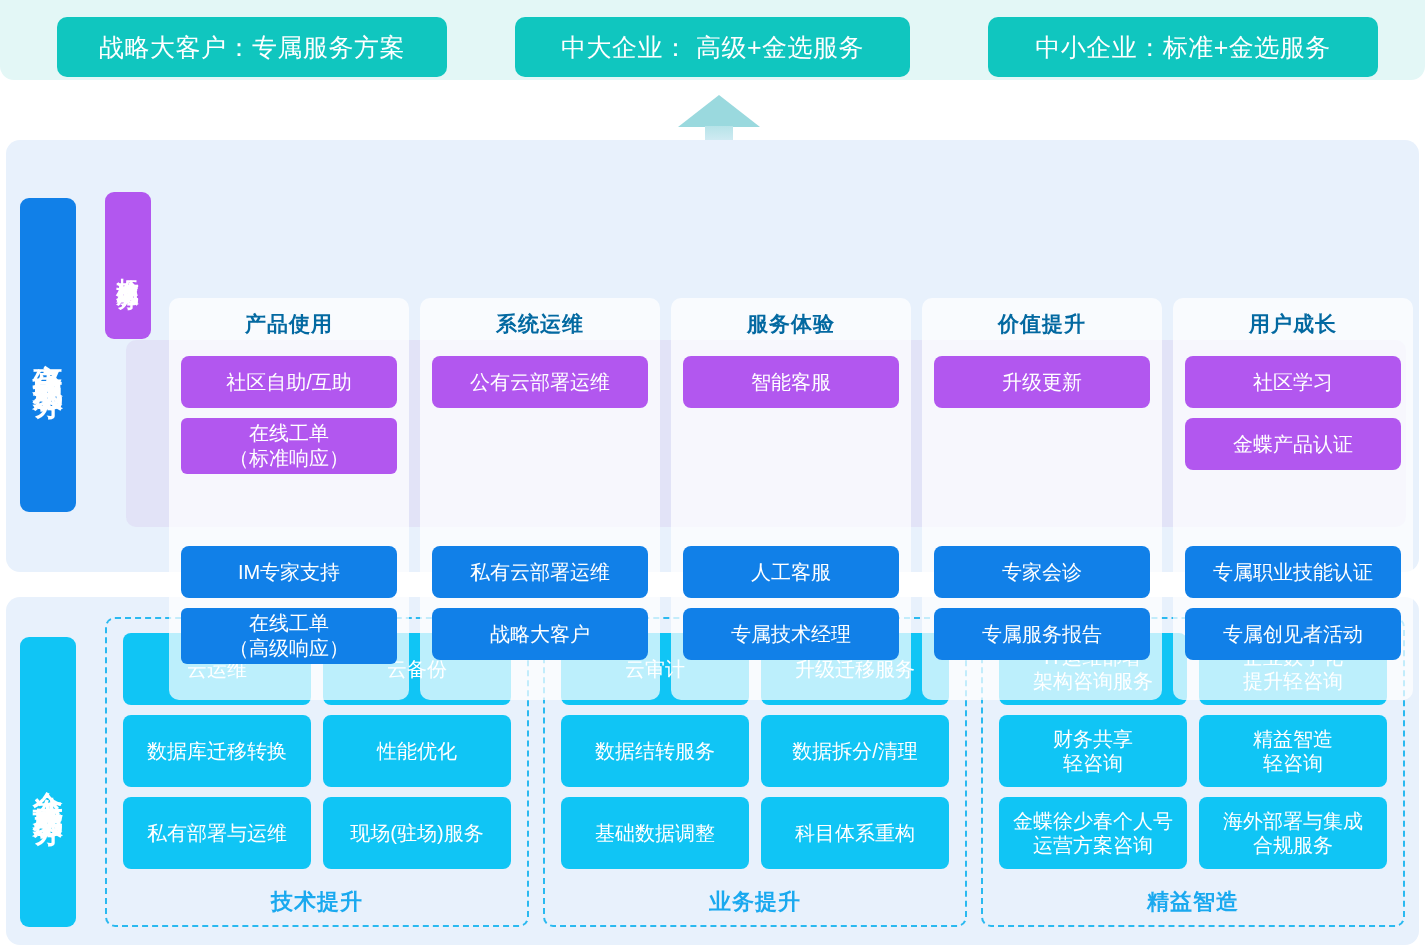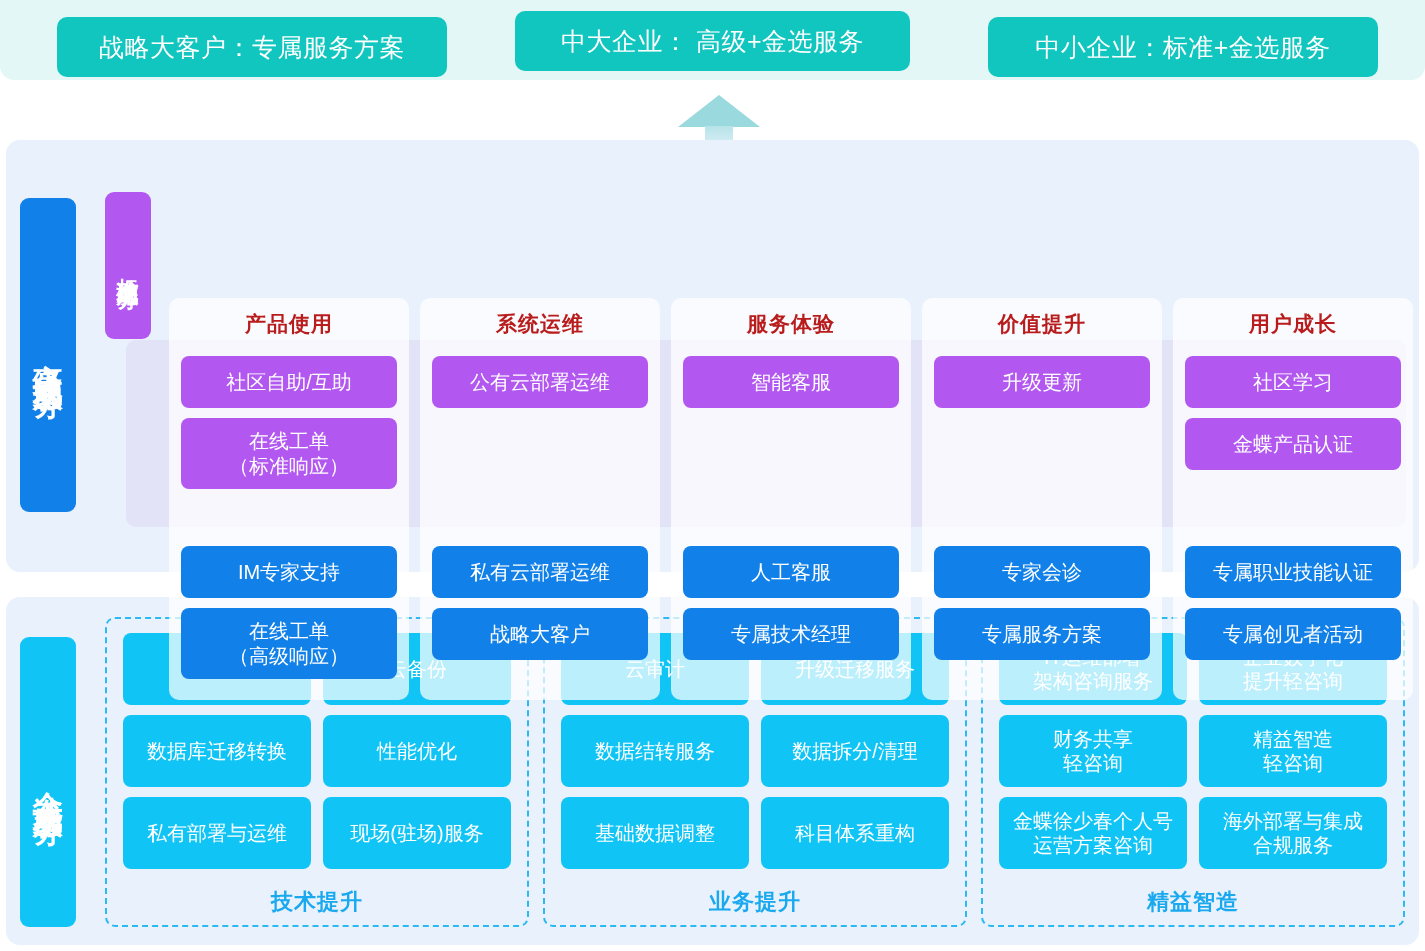--- a/index.html
+++ b/index.html
@@ -19,21 +19,21 @@
     display: flex; align-items: center;
   }
   .seg {
     height: 60px; border-radius: 10px;
     background: #10c6bf;
     display: flex; align-items: center; justify-content: center;
     color: #ffffff; font-size: 25px; font-weight: 500; letter-spacing: .5px;
     white-space: nowrap;
   }
   .seg-1 { position: absolute; left: 57px;  top: 17px; width: 390px; }
-  .seg-2 { position: absolute; left: 515px; top: 11px; width: 395px; }
+  .seg-2 { position: absolute; left: 515px; top: 17px; width: 395px; }
   .seg-3 { position: absolute; left: 988px; top: 17px; width: 390px; }
 
   
   .up-arrow {
     position: absolute; left: 678px; top: 95px; width: 82px; height: 52px;
   }
   .arrow-head {
     position: absolute; left: 0; top: 0; width: 0; height: 0;
     border-left: 41px solid transparent;
     border-right: 41px solid transparent;
@@ -80,36 +80,36 @@
     position: absolute; left: 163px; top: 158px;
     width: 1244px; height: 402px;
     display: flex; gap: 11px; z-index: 3;
   }
   .col {
     flex: 1; background: rgba(255,255,255,0.72);
     border-radius: 10px; padding: 12px 12px 14px 12px;
     display: flex; flex-direction: column;
   }
   .col-title {
-    text-align: center; color: #b91c1c; font-size: 21px; font-weight: bold;
+    text-align: center; color: #0369a1; font-size: 21px; font-weight: bold;
     letter-spacing: 1px; margin-bottom: 18px; height: 28px; line-height: 28px;
   }
   .std-slot { height: 190px; display: flex; flex-direction: column; gap: 10px; }
   .adv-slot { display: flex; flex-direction: column; gap: 10px; }
 
   .chip {
     border-radius: 8px; color: #fff; text-align: center;
     display: flex; align-items: center; justify-content: center;
     font-size: 20px; line-height: 1.25; padding: 0 4px;
     white-space: pre-line;
   }
   .chip.purple { background: #b257ef; }
   .chip.blue   { background: #1180e8; }
   .chip.h1 { height: 52px; }
-  .chip.h2 { height: 71px; }
+  .chip.h2 { height: 56px; border-radius: 6px; }
 
   
   .gold-panel {
     position: absolute; left: 6px; top: 597px; width: 1413px; height: 348px;
     background: #e8f1fc; border-radius: 14px;
   }
   .gold-groups {
     position: absolute; left: 99px; top: 20px; width: 1300px; height: 310px;
     display: flex; gap: 14px;
   }
@@ -188,21 +188,21 @@
             <div class="chip blue h1">专属技术经理</div>
           </div>
         </div>
         <div class="col">
           <div class="col-title">价值提升</div>
           <div class="std-slot">
             <div class="chip purple h1">升级更新</div>
           </div>
           <div class="adv-slot">
             <div class="chip blue h1">专家会诊</div>
-            <div class="chip blue h1">专属服务方案</div>
+            <div class="chip blue h1">专属服务报告</div>
           </div>
         </div>
         <div class="col">
           <div class="col-title">用户成长</div>
           <div class="std-slot">
             <div class="chip purple h1">社区学习</div>
             <div class="chip purple h1">金蝶产品认证</div>
           </div>
           <div class="adv-slot">
             <div class="chip blue h1">专属职业技能认证</div>

